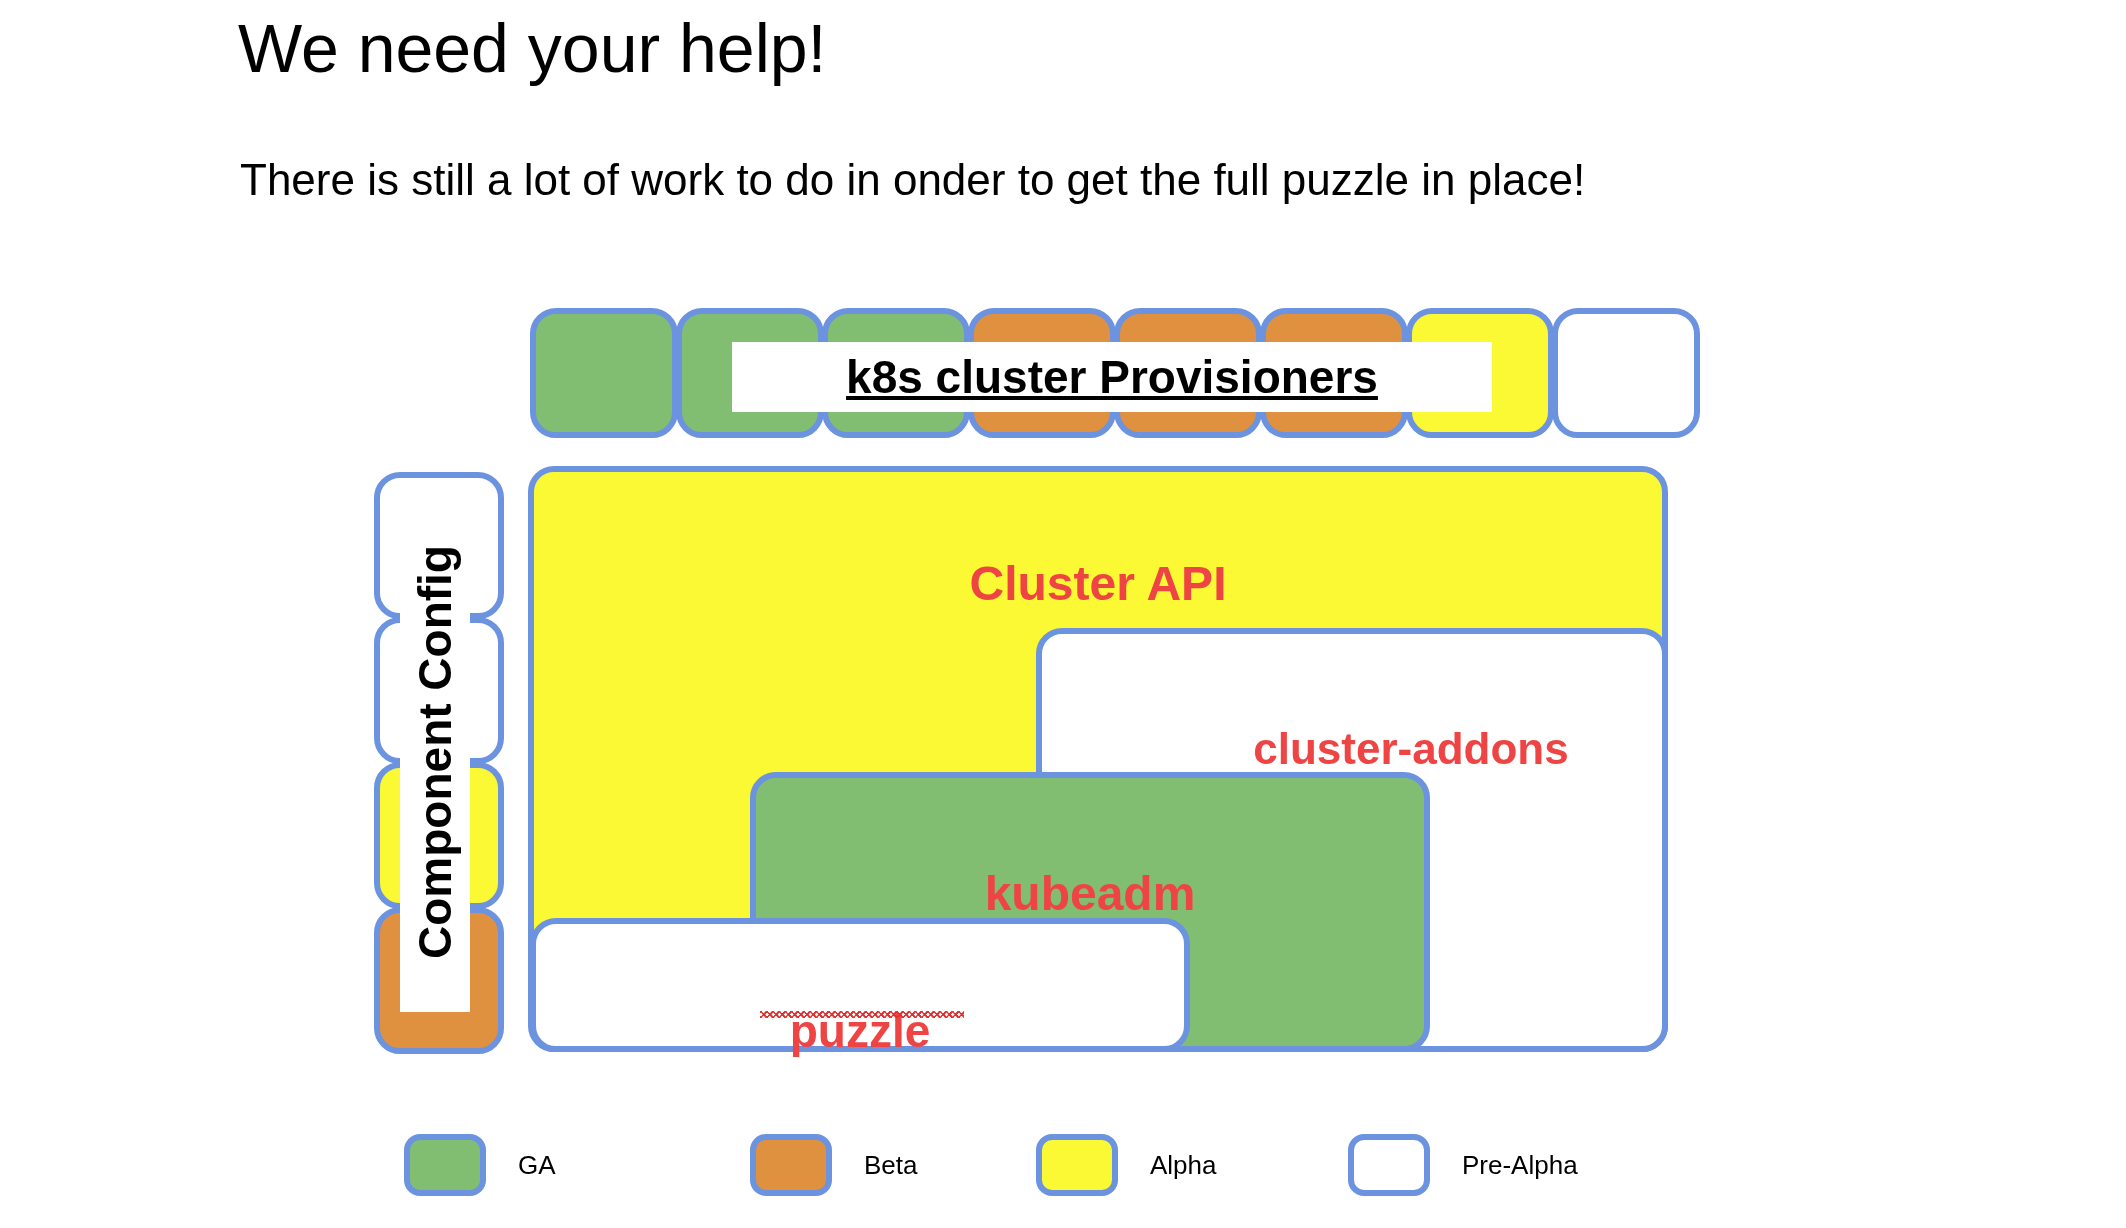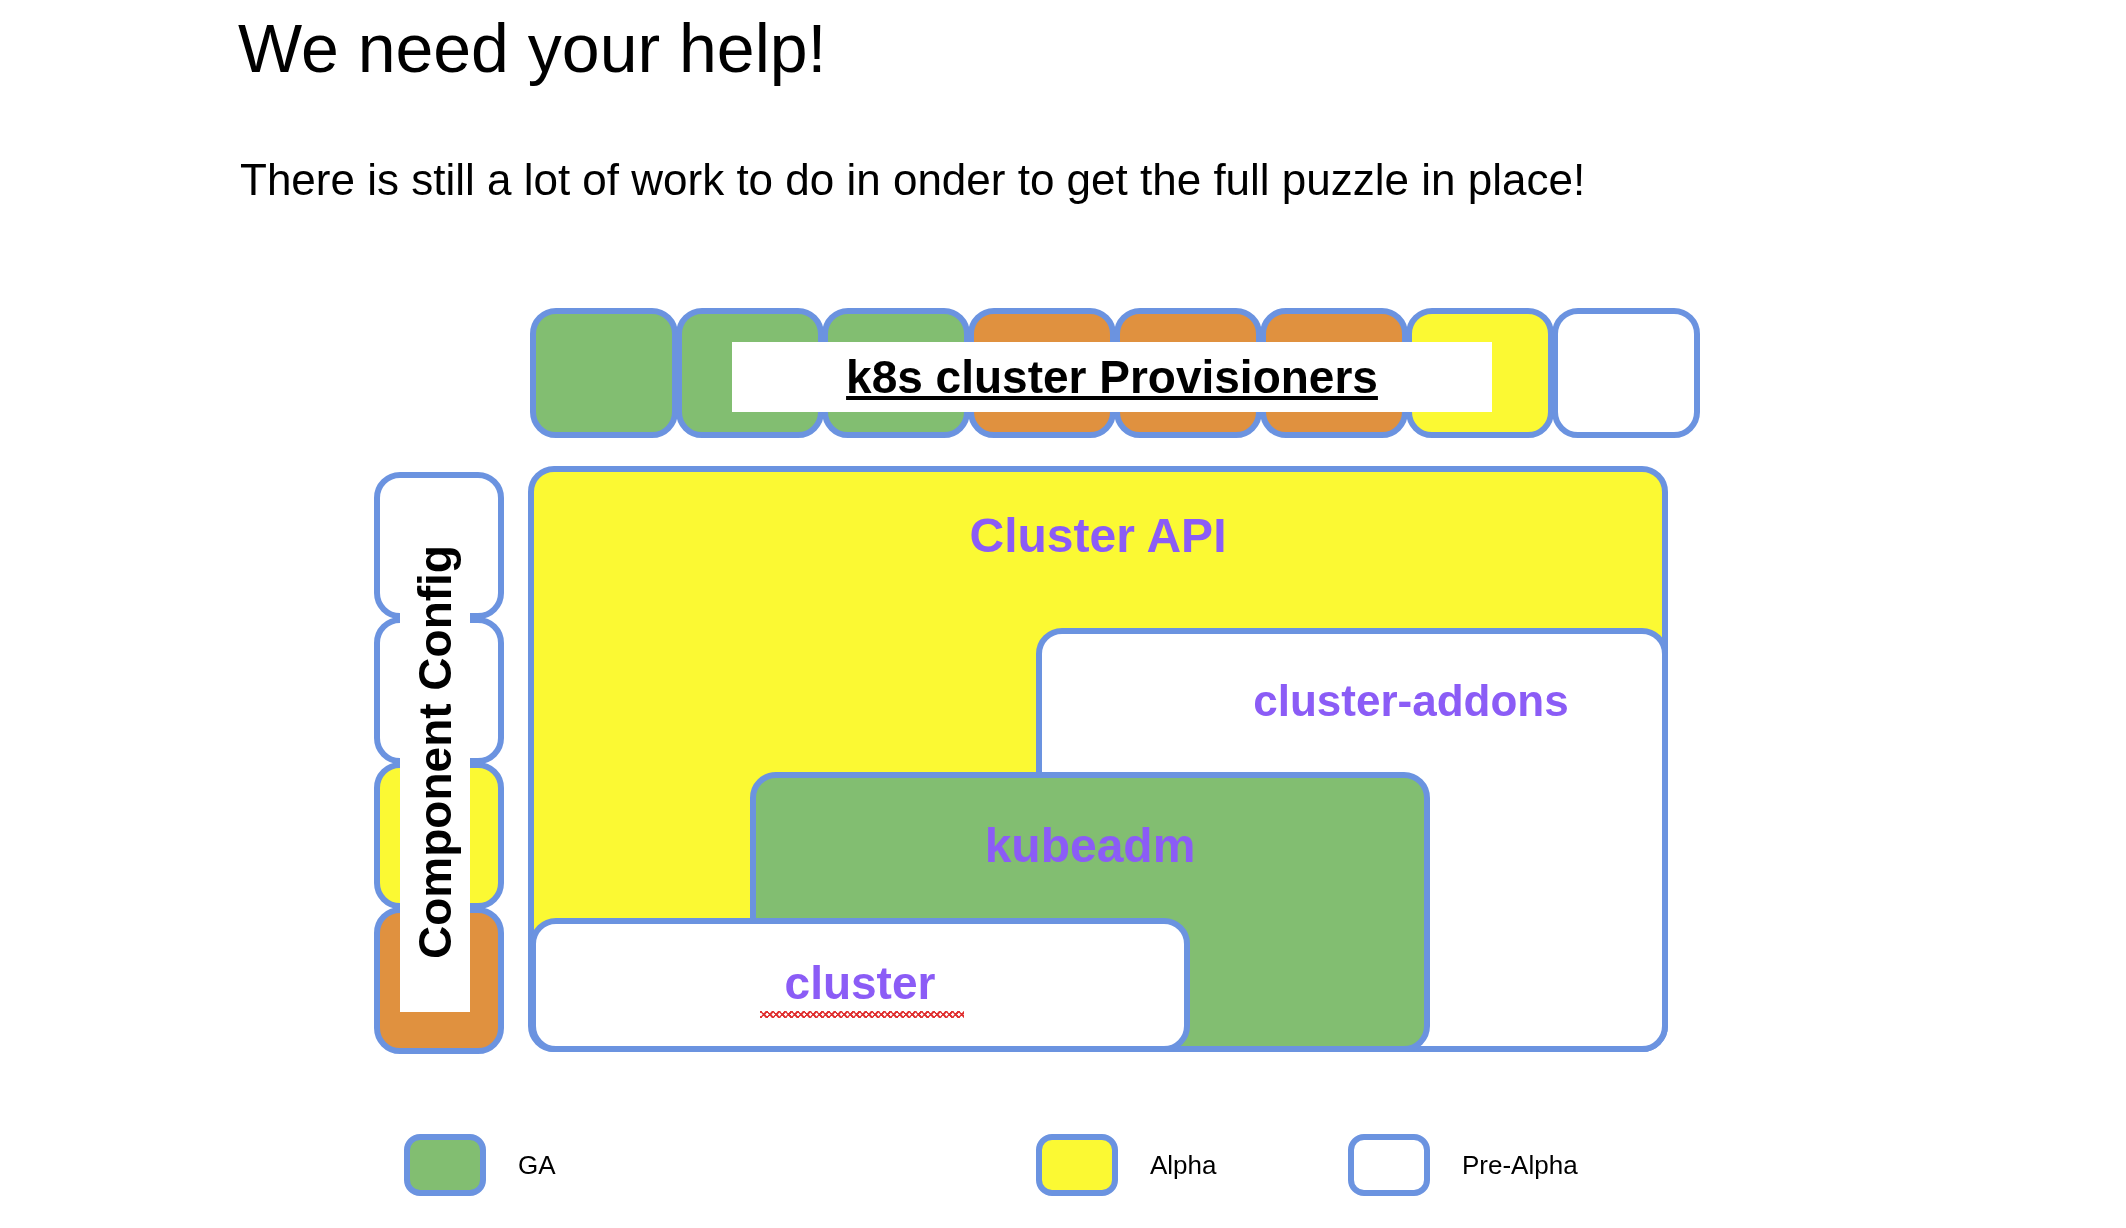--- a/index.html
+++ b/index.html
@@ -75,23 +75,24 @@
   .label-strip-v > span {
     transform: rotate(-90deg);
     transform-origin: center center;
     display: block;
   }
 
   
   .box-title {
     position: absolute;
     font-weight: bold;
-    color: #8b5cf6;
+    color: #ef4444;
     white-space: nowrap;
     text-align: center;
+    margin-top: 48px;
   }
   .squiggle {
     position: absolute;
     height: 14px;
     background-image:
       repeating-linear-gradient(135deg,
         #e03030 0px, #e03030 1.6px,
         rgba(0,0,0,0) 1.6px, rgba(0,0,0,0) 4.4px),
       repeating-linear-gradient(45deg,
         #e03030 0px, #e03030 1.6px,
@@ -167,28 +168,32 @@
 <div class="dbox fill-alpha" style="left:528px; top:466px; width:1140px; height:586px; z-index:1;"></div>
 <div class="box-title" style="left:528px; top:508px; width:1140px; font-size:48px; z-index:6;">Cluster API</div>
 
 <div class="dbox fill-prealpha" style="left:1036px; top:628px; width:632px; height:424px; z-index:2;"></div>
 <div class="box-title" style="left:1036px; top:676px; width:750px; font-size:44px; z-index:6;">cluster-addons</div>
 
 <div class="dbox fill-ga" style="left:750px; top:772px; width:680px; height:280px; z-index:3;"></div>
 <div class="box-title" style="left:750px; top:818px; width:680px; font-size:48px; z-index:6;">kubeadm</div>
 
 <div class="dbox fill-prealpha" style="left:530px; top:918px; width:660px; height:134px; z-index:4;"></div>
-<div class="box-title" style="left:530px; top:956px; width:660px; font-size:46px; z-index:6;">cluster</div>
+<div class="box-title" style="left:530px; top:956px; width:660px; font-size:46px; z-index:6;">puzzle</div>
 <div class="squiggle" style="left:760px; top:1008px; width:204px; z-index:7;"></div>
 
 <div id="legend">
   <div class="legend-item" style="left:404px;">
     <div class="legend-swatch fill-ga"></div>
     <div class="legend-label">GA</div>
   </div>
+  <div class="legend-item" style="left:750px;">
+    <div class="legend-swatch fill-beta"></div>
+    <div class="legend-label">Beta</div>
+  </div>
   <div class="legend-item" style="left:1036px;">
     <div class="legend-swatch fill-alpha"></div>
     <div class="legend-label">Alpha</div>
   </div>
   <div class="legend-item" style="left:1348px;">
     <div class="legend-swatch fill-prealpha"></div>
     <div class="legend-label">Pre-Alpha</div>
   </div>
 </div>
 

